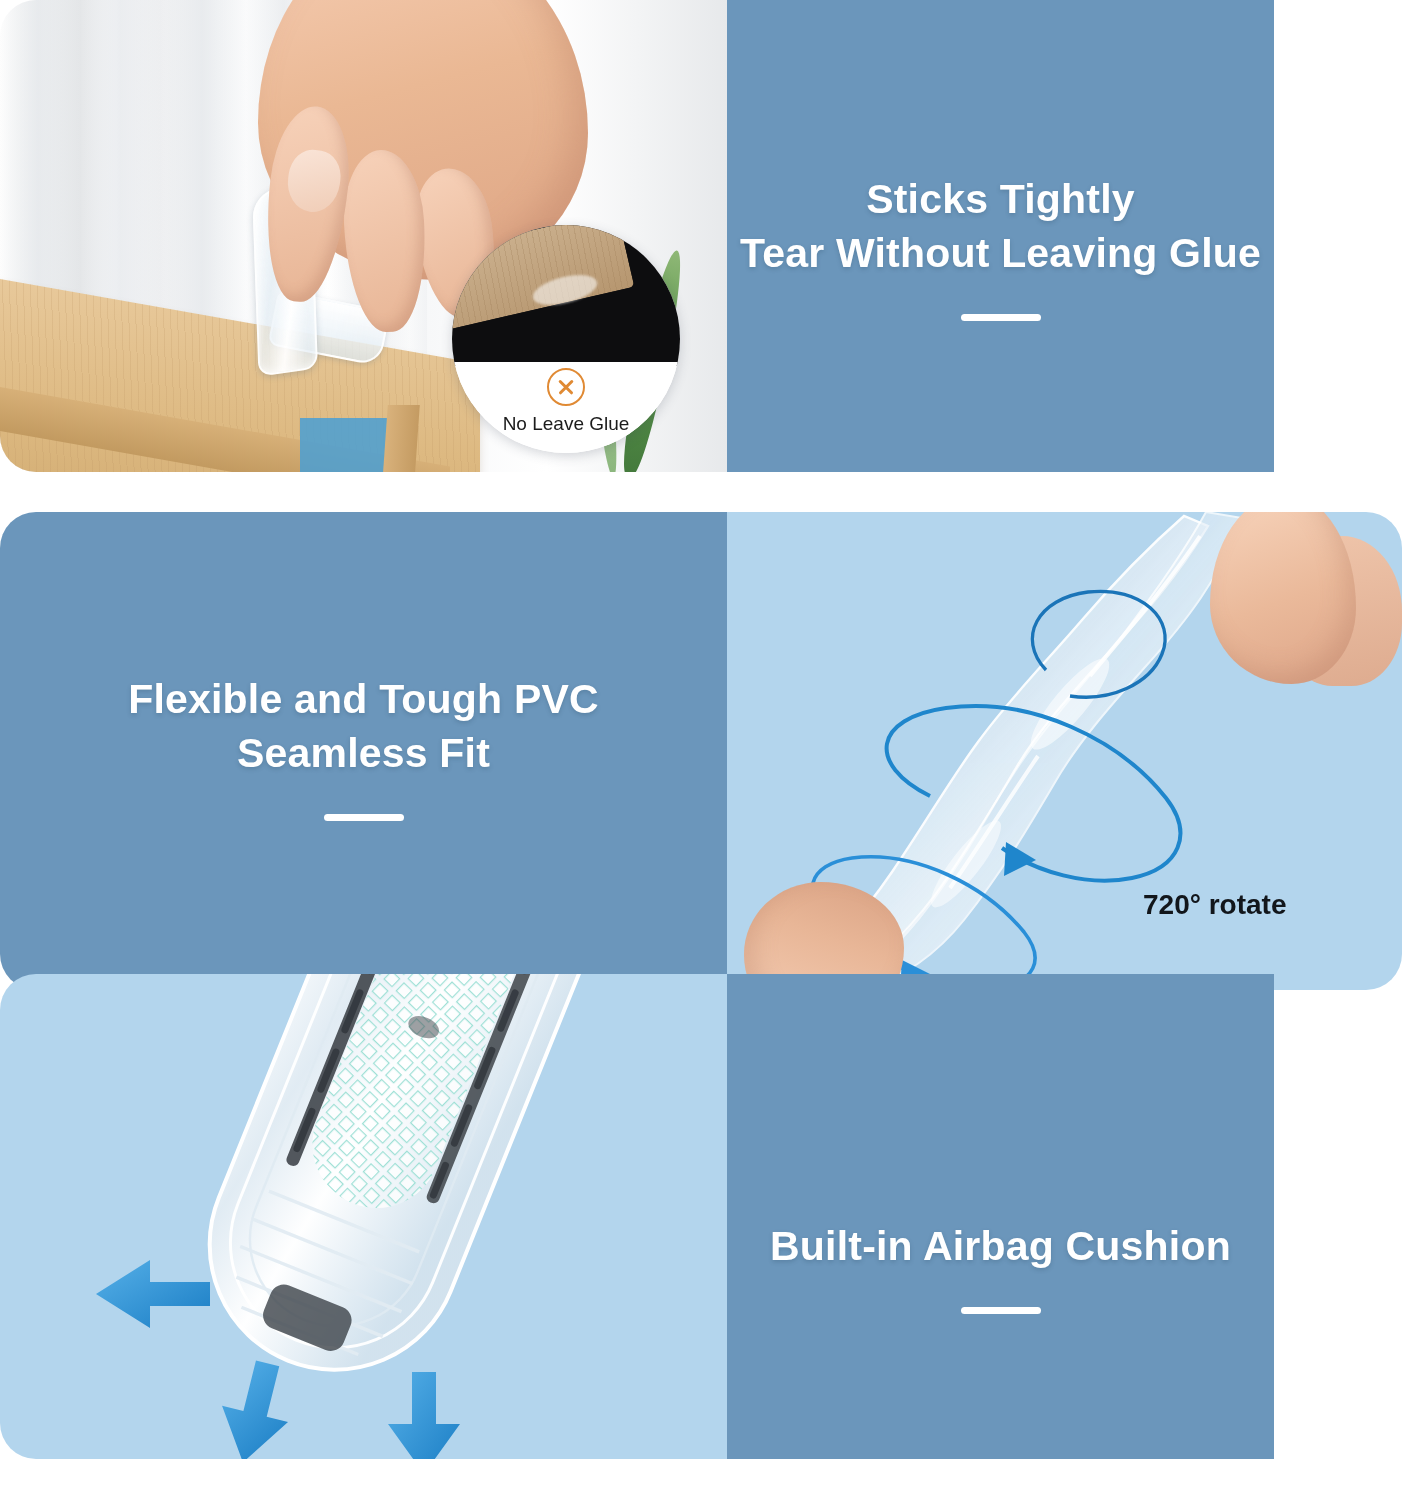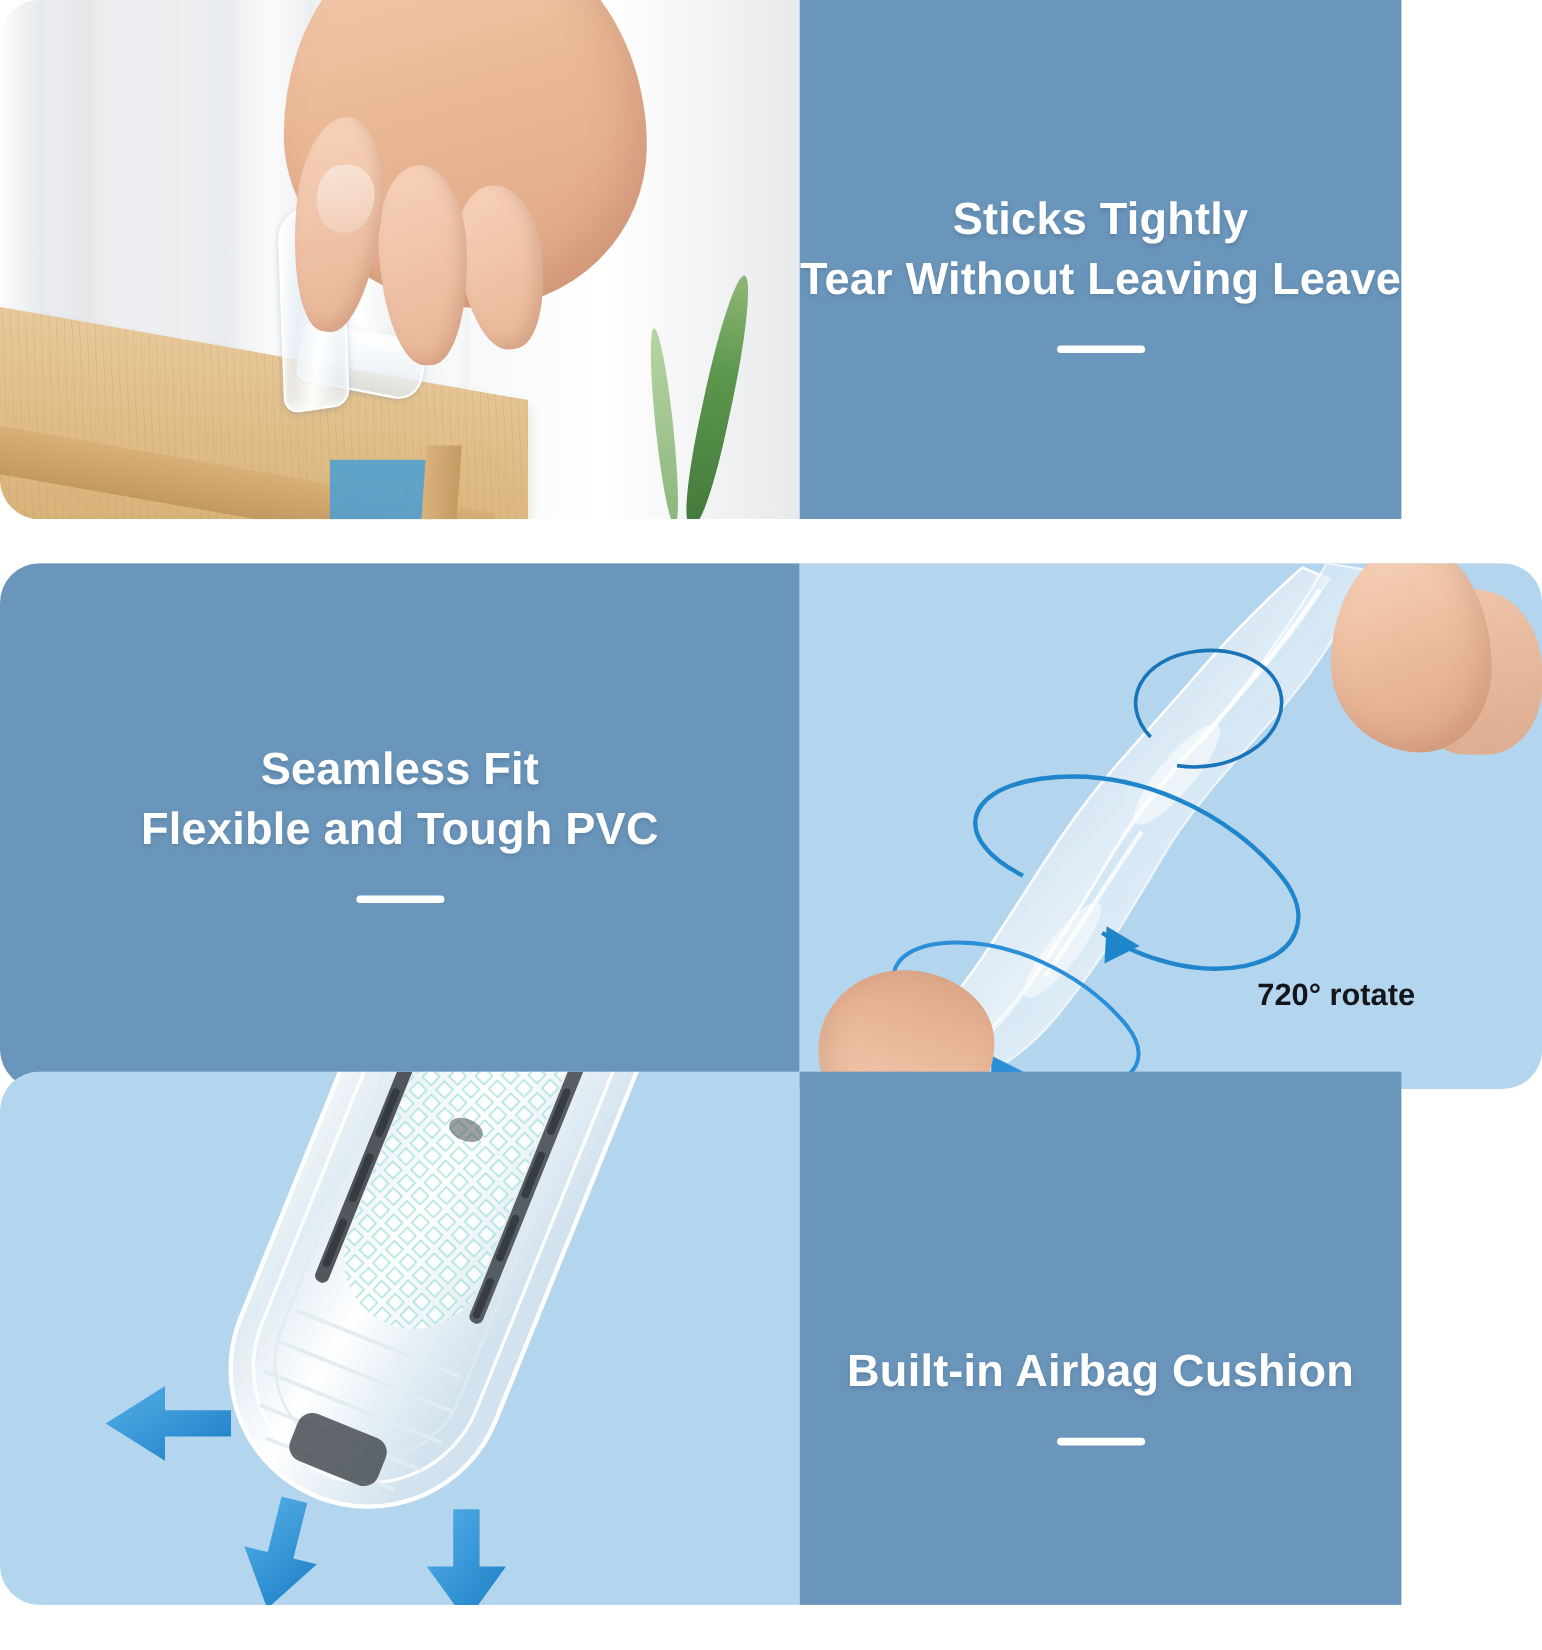--- a/index.html
+++ b/index.html
@@ -337,39 +337,49 @@
 
         <div class="strip-tail"></div>
         <div class="strip"></div>
 
         <div class="hand"></div>
         <div class="finger f3"></div>
         <div class="finger f2"></div>
         <div class="finger f1"></div>
         <div class="nail"></div>
 
+        <div class="inset">
+          <div class="inset-photo">
+            <div class="inset-wood"></div>
+            <div class="inset-residue"></div>
+          </div>
+          <div class="inset-label-zone">
+            <div class="no-glue-icon"></div>
+            <div class="no-glue-text">No Leave Glue</div>
+          </div>
+        </div>
       </div>
     </div>
 
     <div class="panel panel-text-right bg-dark">
       <div class="caption-block cap-r1">
         <div class="caption-line">Sticks Tightly</div>
-        <div class="caption-line">Tear Without Leaving Leave</div>
+        <div class="caption-line">Tear Without Leaving Glue</div>
         <div class="caption-rule"></div>
       </div>
     </div>
 
   </div>
 
   <div class="row row-2">
 
     <div class="panel panel-text-left bg-dark">
       <div class="caption-block cap-r2">
+        <div class="caption-line">Flexible and Tough PVC</div>
         <div class="caption-line">Seamless Fit</div>
-        <div class="caption-line">Flexible and Tough PVC</div>
         <div class="caption-rule"></div>
       </div>
     </div>
 
     <div class="panel panel-photo-right bg-light">
       <div class="twist-stage">
 
         <svg class="twist-svg" width="675" height="478" viewBox="0 0 675 478">
           <defs>
             <linearGradient id="pvcg" x1="0" y1="0" x2="1" y2="1">

